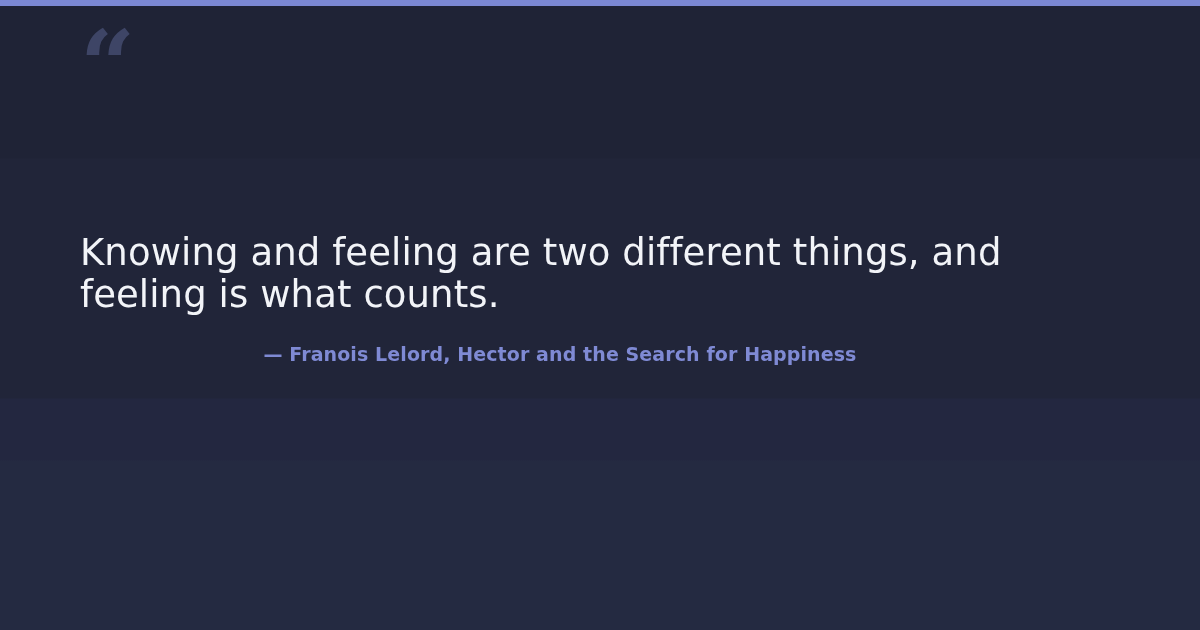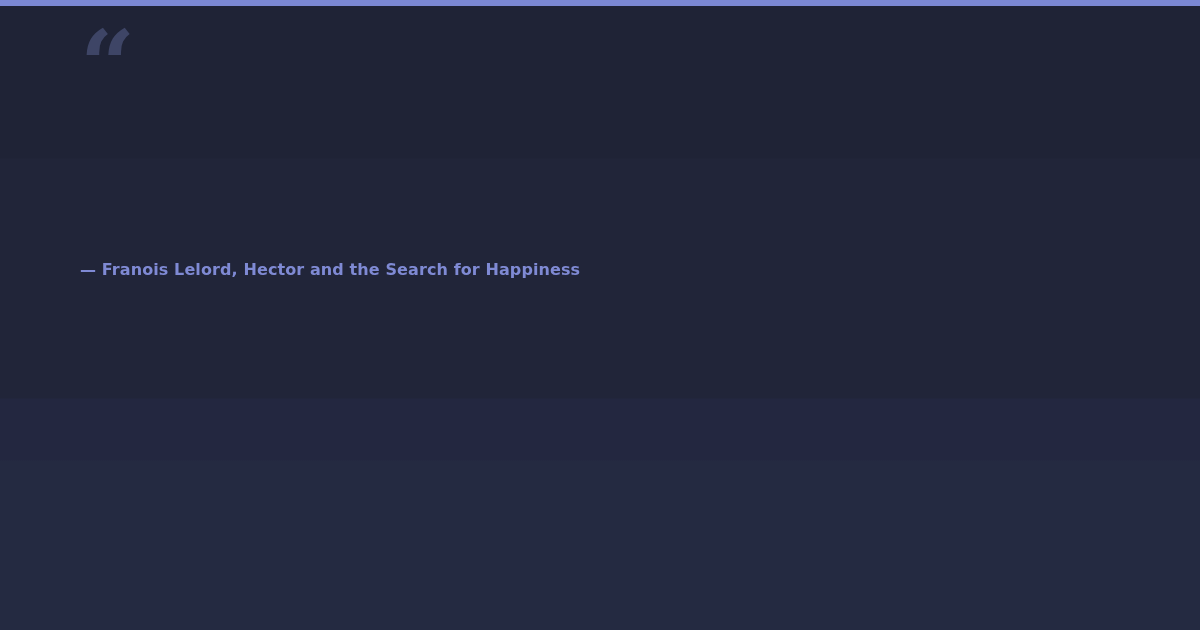--- a/index.html
+++ b/index.html
@@ -75,24 +75,25 @@
     line-height: 42px;
     letter-spacing: 0.1px;
     max-width: 935px;
   }
 
   .attribution {
     margin: 0;
     padding-top: 26px;
     color: #7f8ad4;
     font-family: "DejaVu Sans", sans-serif;
-    font-size: 16px;
+    font-size: 19px;
     font-weight: 700;
     line-height: 24px;
     letter-spacing: 0.1px;
+    text-align: center;
   }
 
   .source-url {
     position: absolute;
     right: 80px;
     bottom: 17px;
     margin: 0;
     color: #858da6;
     font-family: "DejaVu Sans", sans-serif;
     font-size: 14px;
@@ -104,17 +105,18 @@
 </head>
 <body>
 
 <div class="quote-card">
 
   <div class="accent-bar"></div>
 
   <div class="quote-mark">“</div>
 
   <div class="content">
+    <p class="quote-text">Knowing and feeling are two different things, and feeling is what counts.</p>
     <p class="attribution">— Franois Lelord, Hector and the Search for Happiness</p>
   </div>
 
 
 </div>
 
 </body></html>

